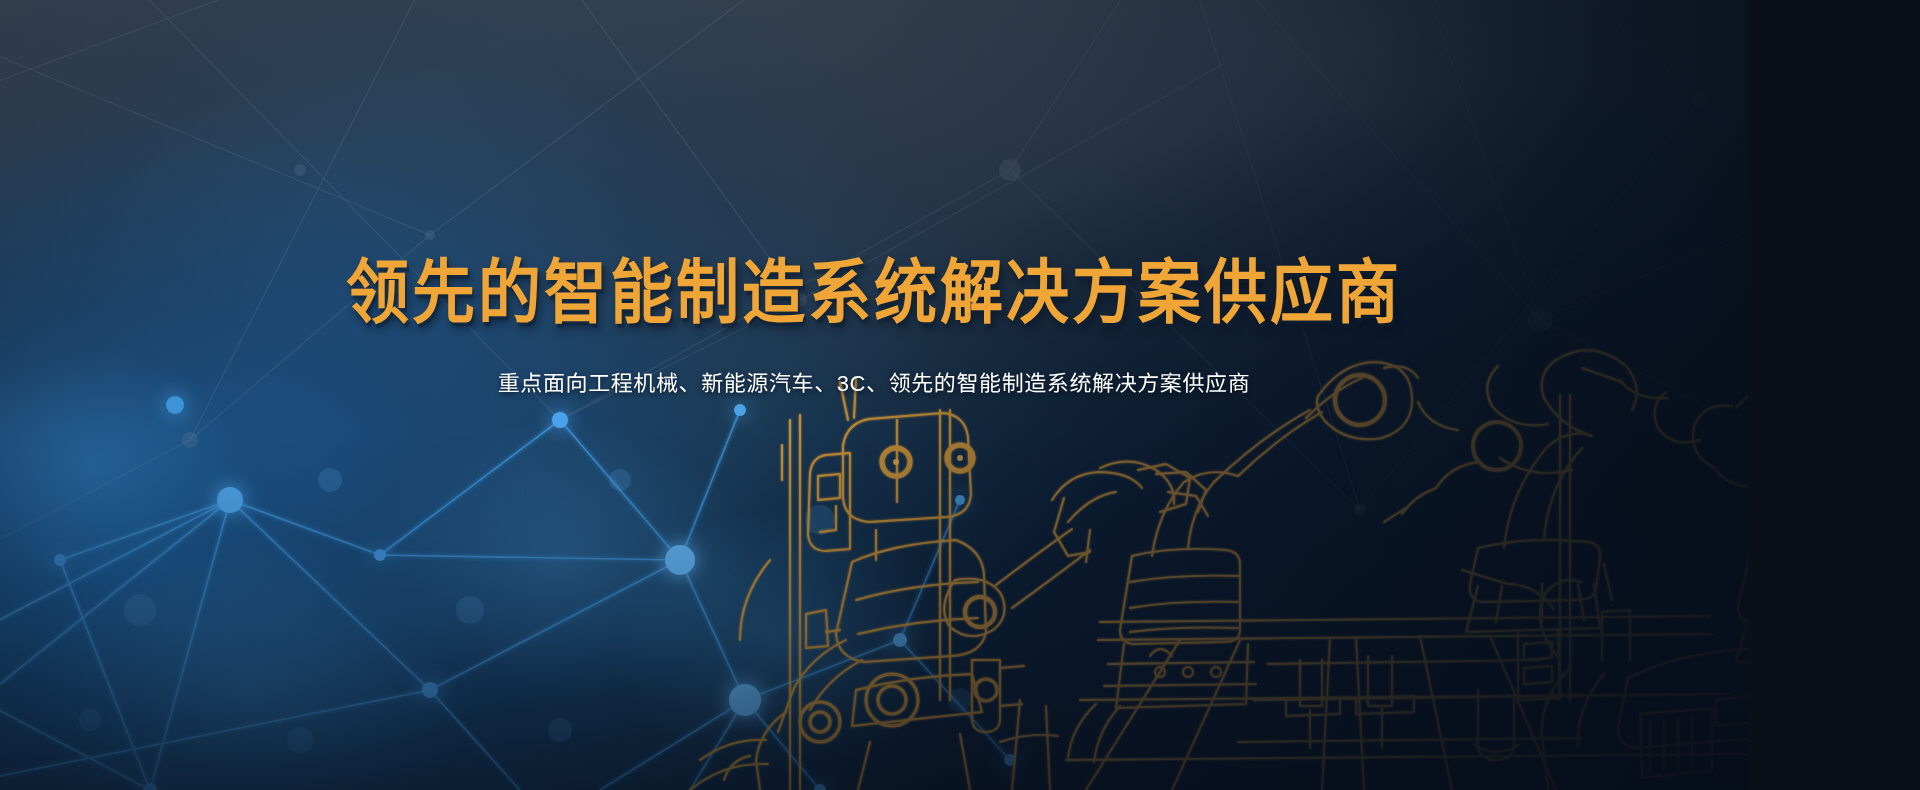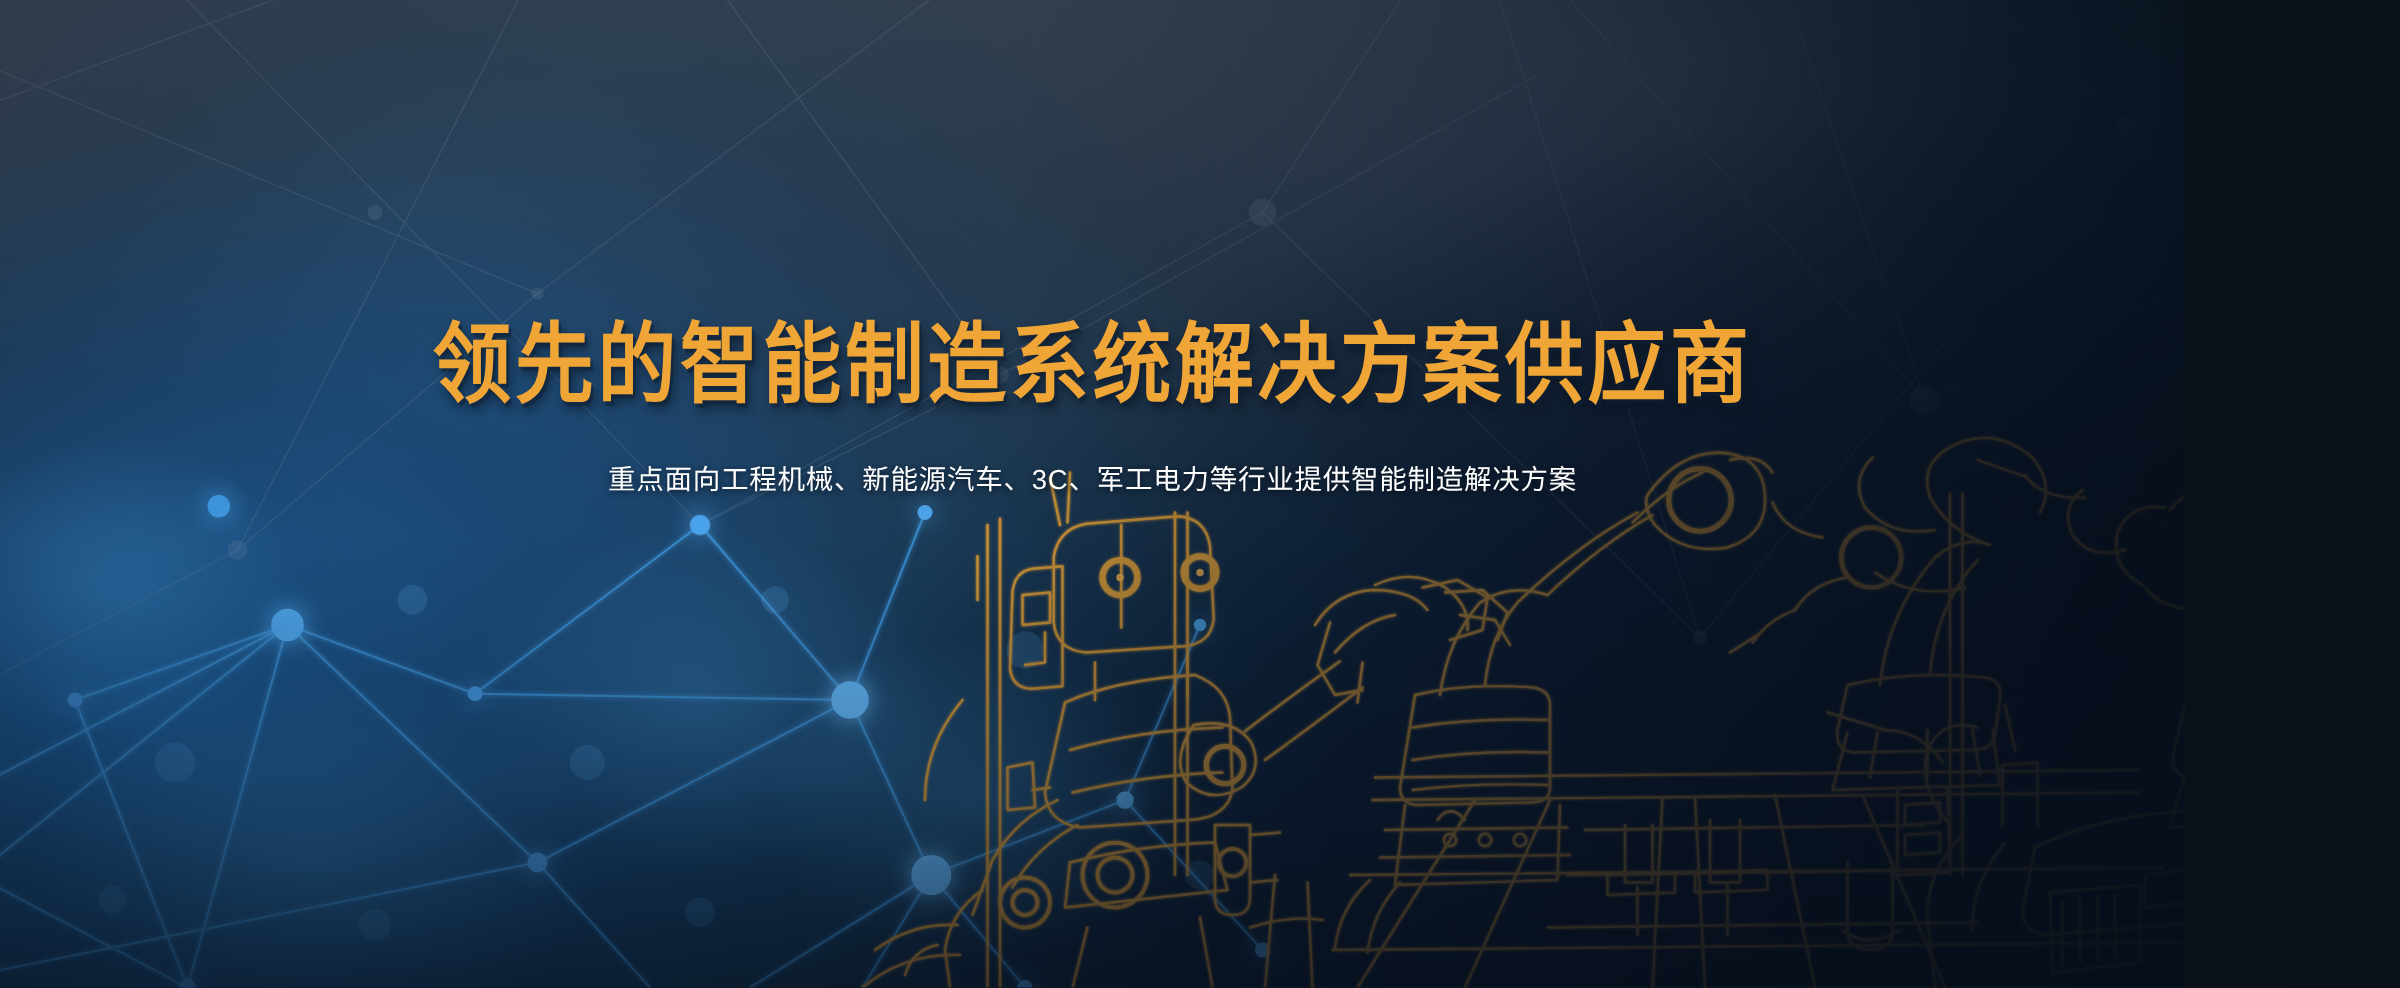--- a/index.html
+++ b/index.html
@@ -393,16 +393,16 @@
       <circle cx="960" cy="458" r="3"></circle>
     </g>
   </svg>
 
   <div class="bg-dark-right"></div>
   <div class="bg-bottom-dark"></div>
   <div class="bg-vignette"></div>
 
   <div class="hero-text">
     <h1 class="headline">领先的智能制造系统解决方案供应商</h1>
-    <p class="subhead">重点面向工程机械、新能源汽车、3C、军工电力等行业提供智能制造解决方案</p>
+    <p class="subhead">重点面向工程机械、新能源汽车、3C、领先的智能制造系统解决方案供应商</p>
   </div>
 
 </div>
 
 </body></html>

